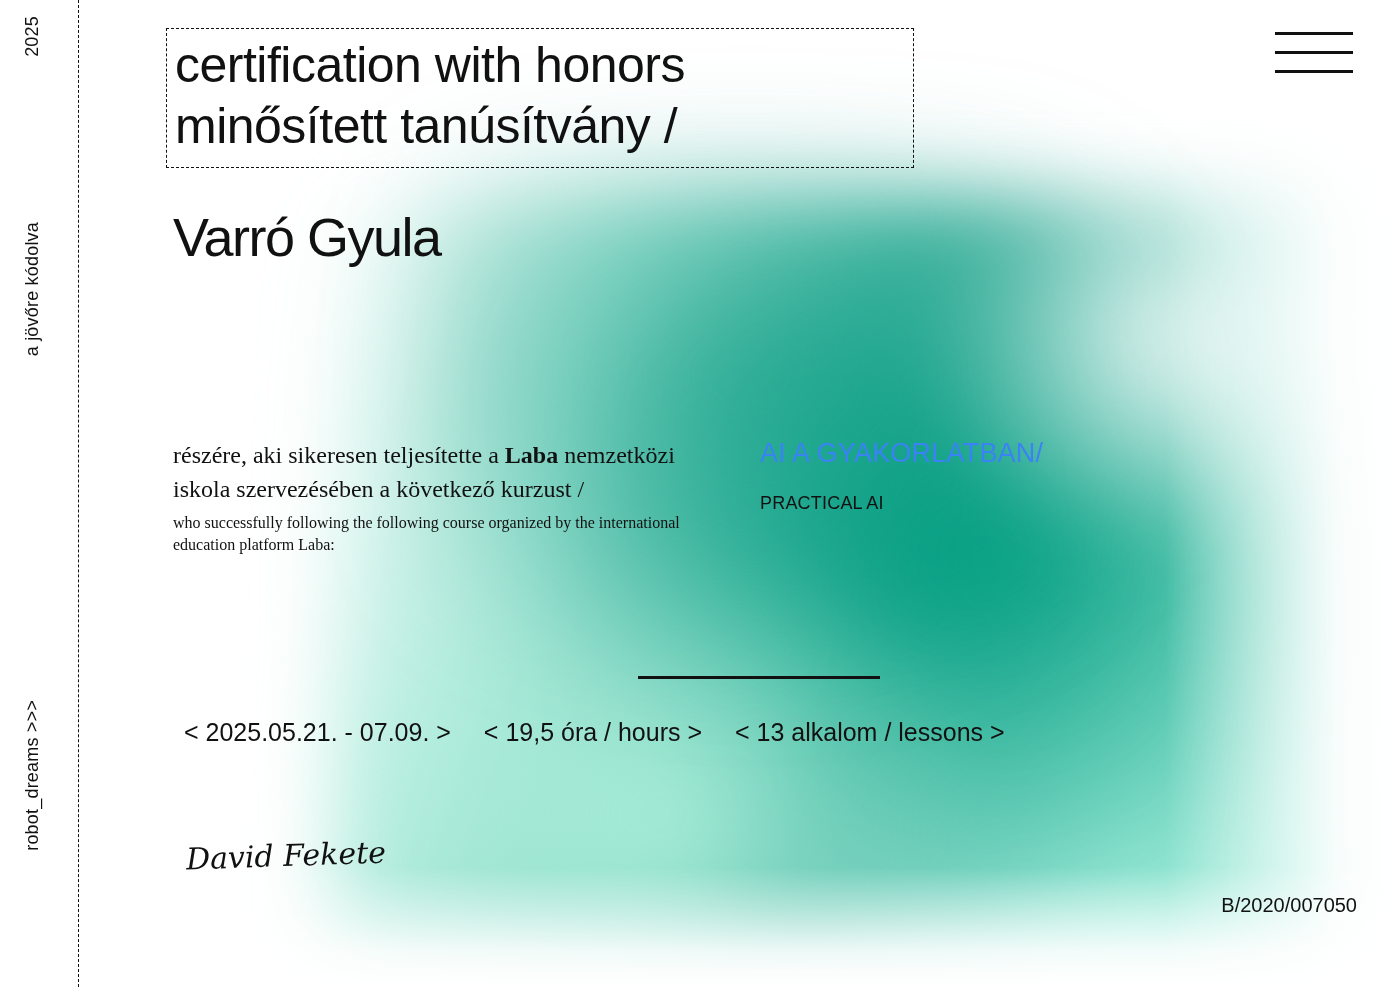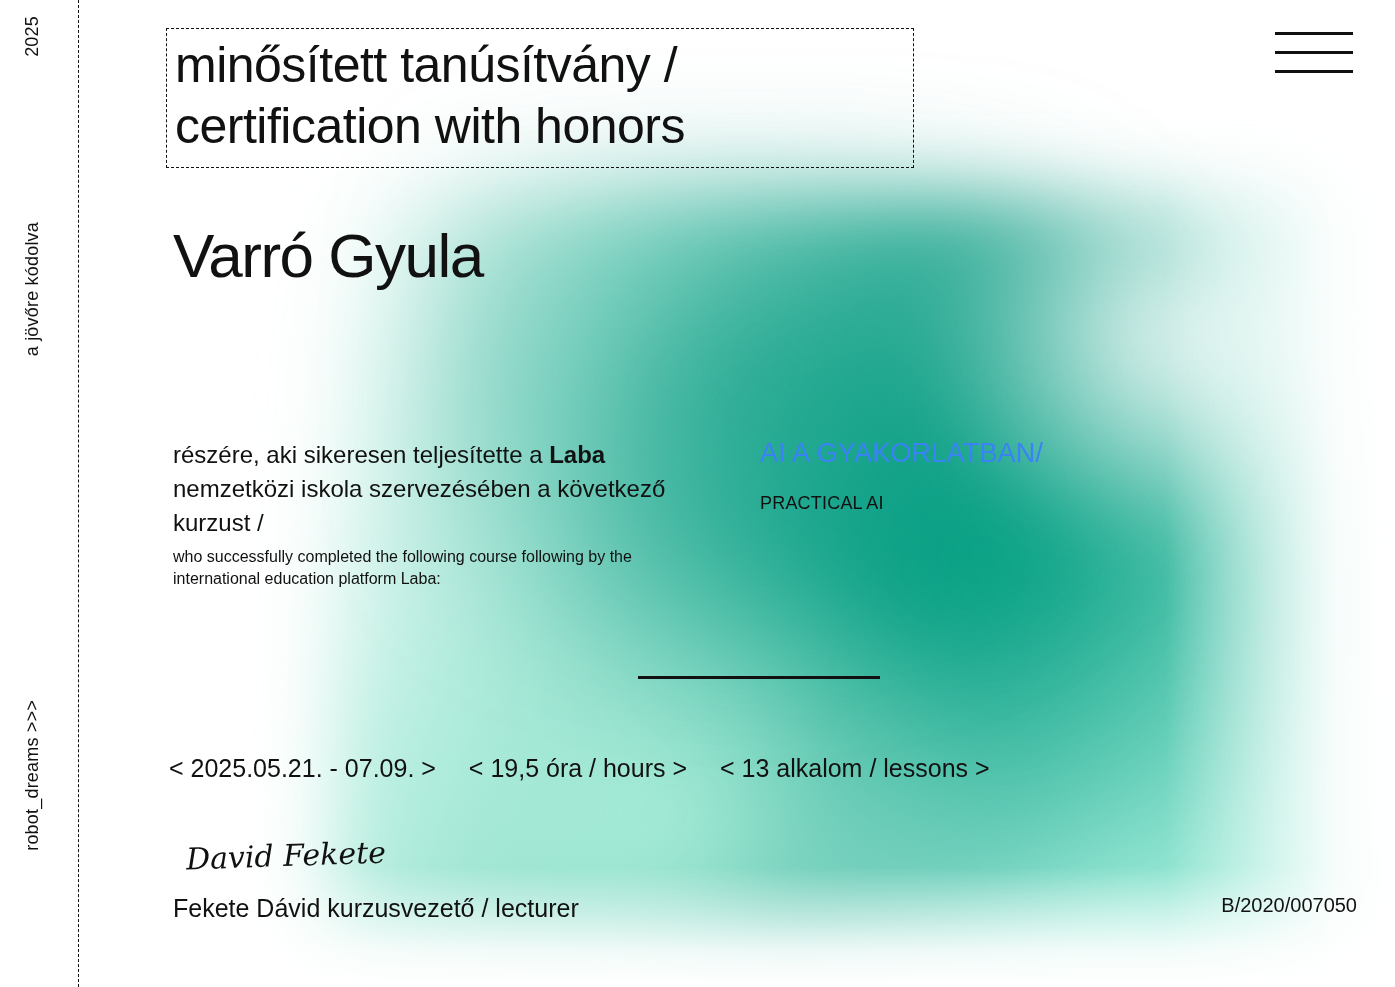--- a/index.html
+++ b/index.html
@@ -126,35 +126,36 @@
     font-weight: 400;
     letter-spacing: -0.5px;
     color: #111111;
     white-space: nowrap;
   }
 
   
   .recipient {
     position: absolute;
     left: 173px;
-    top: 225px;
-    font-size: 62px;
+    top: 210px;
+    font-size: 54px;
     line-height: 1;
     letter-spacing: -1.5px;
     color: #111111;
     z-index: 5;
   }
 
   
   .body-left {
     position: absolute;
     left: 173px;
     top: 438px;
     width: 520px;
     z-index: 5;
+    font-family: Liberation Serif, serif;
   }
   .body-hu {
     font-size: 24px;
     line-height: 1.42;
     color: #111111;
   }
   .body-hu b { font-weight: 700; }
   .body-en {
     margin-top: 6px;
     font-size: 16px;
@@ -187,27 +188,26 @@
     left: 638px;
     top: 676px;
     width: 242px;
     height: 0;
     border-top: 3px solid #111111;
     z-index: 5;
   }
 
   .meta-row {
     position: absolute;
-    left: 169px;
+    left: 184px;
     top: 718px;
     font-size: 25px;
     color: #111111;
     z-index: 5;
     white-space: nowrap;
-    margin-top: 36px;
   }
   .meta-row span { margin-right: 26px; }
 
   
   .signature {
     position: absolute;
     left: 186px;
     top: 838px;
     font-family: "DejaVu Serif", serif;
     font-style: italic;
@@ -250,41 +250,40 @@
     <div class="rail-text rail-brand">robot_dreams &gt;&gt;&gt;</div>
   </div>
 
   <div class="hamburger">
     <span></span>
     <span></span>
     <span></span>
   </div>
 
   <div class="title-box">
+    <div class="title-line">certification with honors</div>
     <div class="title-line">minősített tanúsítvány /</div>
-    <div class="title-line">certification with honors</div>
   </div>
 
   <div class="recipient">Varró Gyula</div>
 
   <div class="body-left">
     <div class="body-hu"><span>részére, aki sikeresen teljesítette a </span><b>Laba</b><span> nemzetközi iskola szervezésében a következő kurzust /</span></div>
-    <div class="body-en">who successfully completed the following course following by the international education platform Laba:</div>
+    <div class="body-en">who successfully following the following course organized by the international education platform Laba:</div>
   </div>
 
   <div class="course-block">
     <div class="course-hu">AI A GYAKORLATBAN/</div>
     <div class="course-en">PRACTICAL AI</div>
   </div>
 
   <div class="rule"></div>
 
   <div class="meta-row">
     <span>&lt; 2025.05.21. - 07.09. &gt;</span>
     <span>&lt; 19,5 óra / hours &gt;</span>
     <span>&lt; 13 alkalom / lessons &gt;</span>
   </div>
 
   <div class="signature">David Fekete</div>
-  <div class="signer">Fekete Dávid kurzusvezető / lecturer</div>
   <div class="serial">B/2020/007050</div>
 
 </div>
 
 </body></html>

